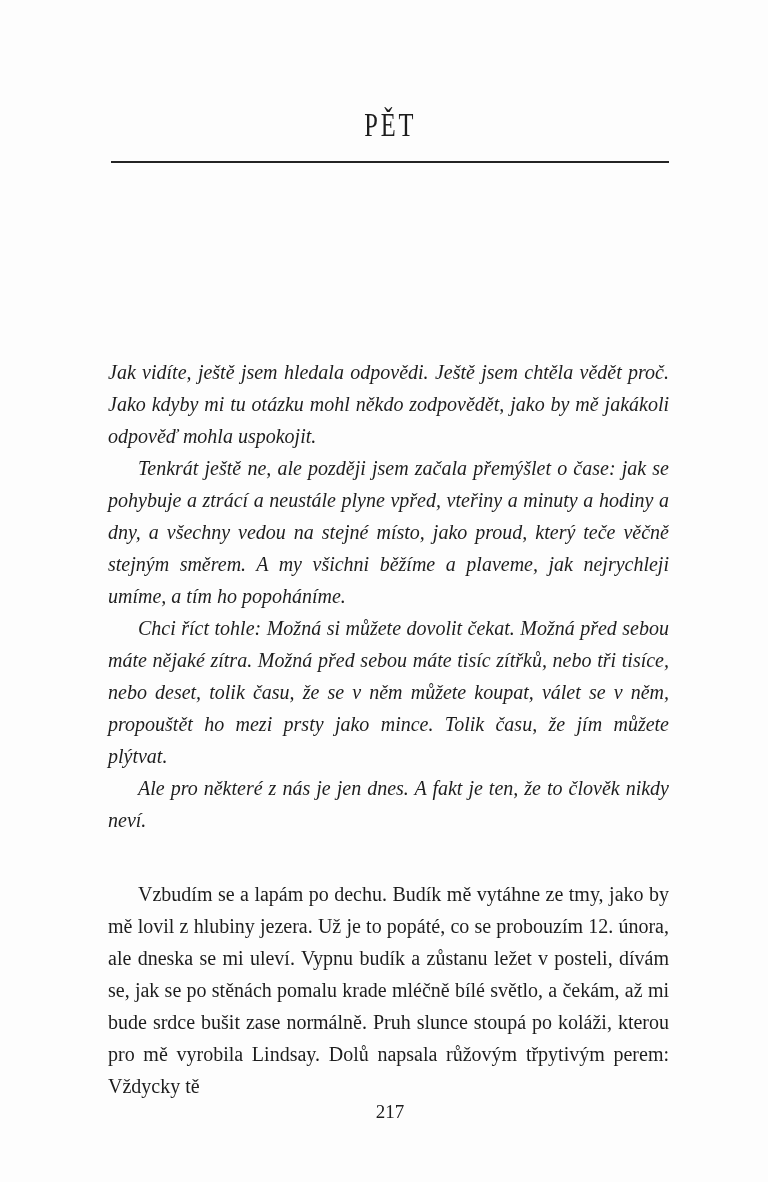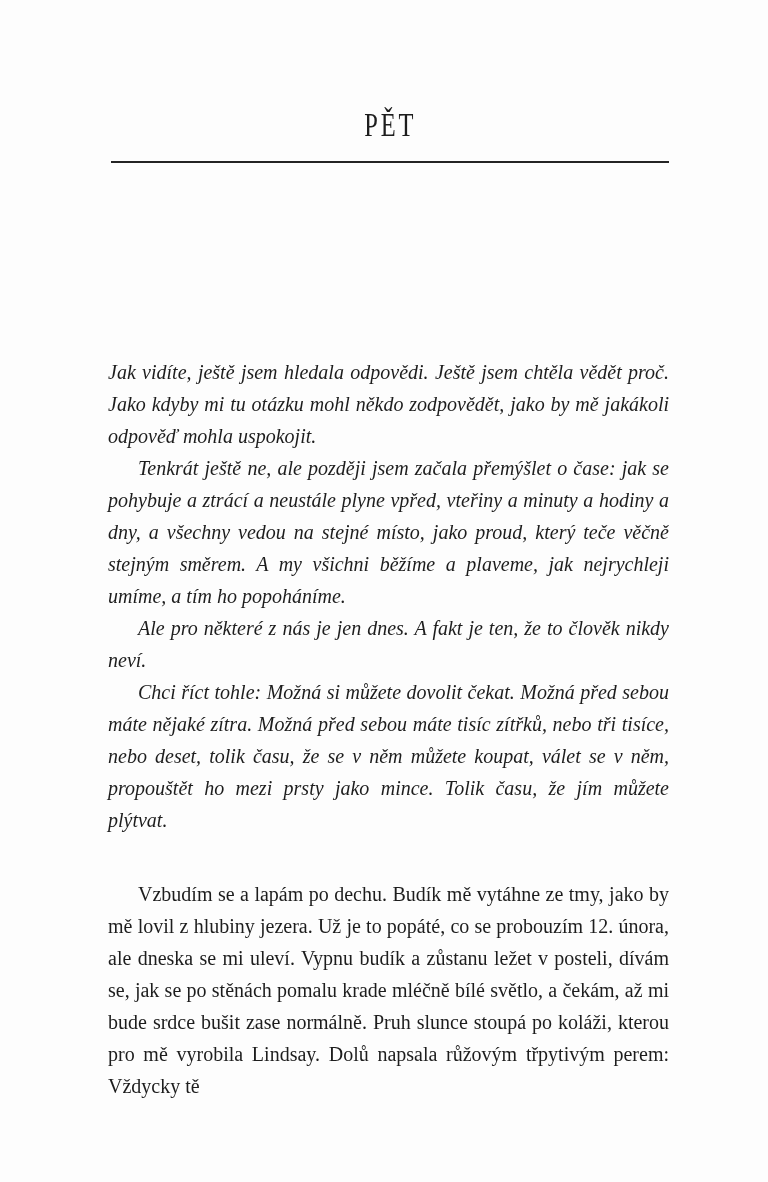--- a/index.html
+++ b/index.html
@@ -83,19 +83,20 @@
 
 <div class="page">
 
   <h1 class="chapter-title"><span class="condense">PĚT</span></h1>
 
   <div class="title-rule"></div>
 
   <div class="text-block">
     <p class="para-italic">Jak vidíte, ještě jsem hledala odpovědi. Ještě jsem chtěla vědět proč. Jako kdyby mi tu otázku mohl někdo zodpovědět, jako by mě jakákoli odpověď mohla uspokojit.</p>
     <p class="para-italic indent">Tenkrát ještě ne, ale později jsem začala přemýšlet o čase: jak se pohybuje a ztrácí a neustále plyne vpřed, vteřiny a minuty a hodiny a dny, a všechny vedou na stejné místo, jako proud, který teče věčně stejným směrem. A my všichni běžíme a plaveme, jak nejrychleji umíme, a tím ho popoháníme.</p>
+    <p class="para-italic indent">Chci říct tohle: Možná si můžete dovolit čekat. Možná před sebou máte nějaké zítra. Možná před sebou máte tisíc zítřků, nebo tři tisíce, nebo deset, tolik času, že se v něm můžete koupat, válet se v něm, propouštět ho mezi prsty jako mince. Tolik času, že jím můžete plýtvat.</p>
     <p class="para-italic indent">Ale pro některé z nás je jen dnes. A fakt je ten, že to člověk nikdy neví.</p>
-    <p class="para-italic indent">Chci říct tohle: Možná si můžete dovolit čekat. Možná před sebou máte nějaké zítra. Možná před sebou máte tisíc zítřků, nebo tři tisíce, nebo deset, tolik času, že se v něm můžete koupat, válet se v něm, propouštět ho mezi prsty jako mince. Tolik času, že jím můžete plýtvat.</p>
     <p class="para-normal indent"><span>Vzbudím se a lapám po dechu. Budík mě vytáhne ze tmy, jako by mě lovil z hlubiny jezera. Už je to popáté, co se probouzím 12. února, ale dneska se mi uleví. Vypnu budík a zůstanu ležet v posteli, dívám se, jak se po stěnách pomalu krade mléčně bílé světlo, a čekám, až mi bude srdce bušit zase normálně. Pruh slunce stoupá po koláži, kterou pro mě vyrobila Lindsay. Dolů napsala růžovým třpytivým perem: </span><span class="inline-italic">Vždycky tě</span></p>
   </div>
 
+  <div class="page-number">217</div>
 
 </div>
 
 </body></html>

